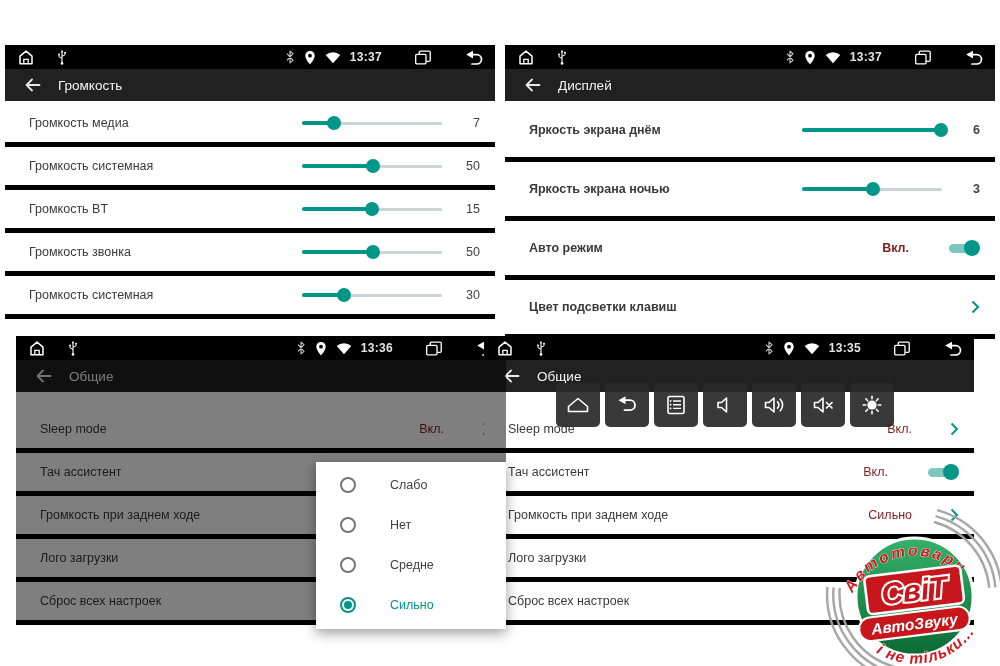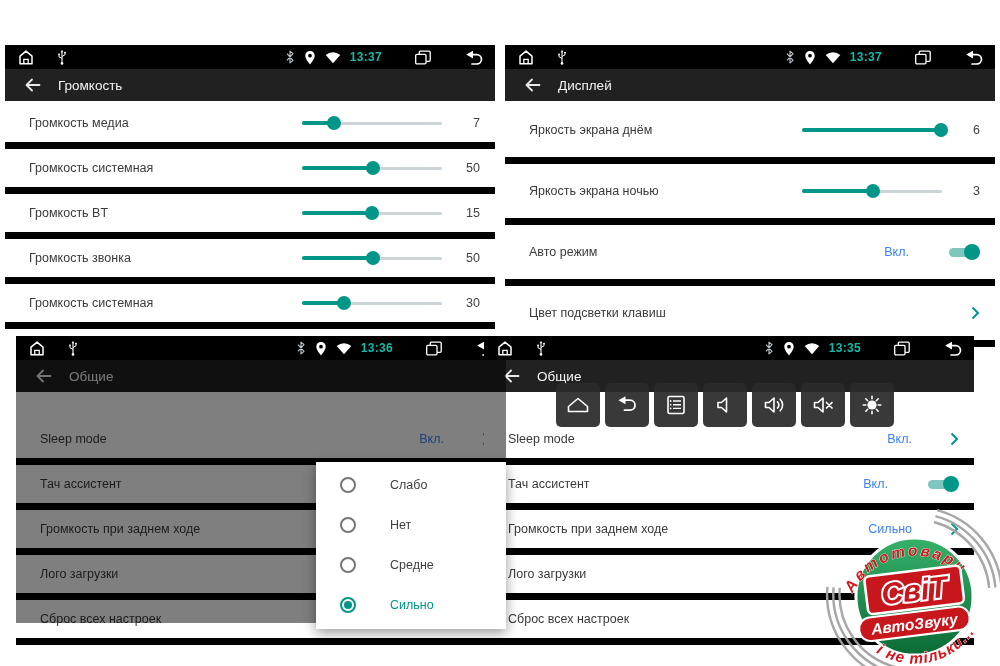--- a/index.html
+++ b/index.html
@@ -4,39 +4,39 @@
 <style>
   html,body{margin:0;padding:0;}
   body{width:1000px;height:666px;background:#fff;position:relative;overflow:hidden;
        font-family:"Liberation Sans",sans-serif;}
   .panel{position:absolute;width:490px;background:#fff;--accent:#009688;}
   
   .statusbar{height:24px;background:#000;display:flex;align-items:center;padding:0 12px;}
   .sb-left{display:flex;align-items:center;gap:22px;}
   .sb-right{margin-left:auto;display:flex;align-items:center;gap:9px;}
   .sb-gap{width:14px;}
-  .sb-time{color:#14b8a6;font-size:12px;font-weight:bold;letter-spacing:.3px;}
+  .sb-time{color:#e5e5e5;font-size:12px;font-weight:bold;letter-spacing:.3px;}
   
   .appbar{height:32px;background:#212121;color:#f5f5f5;display:flex;align-items:center;
           gap:17px;padding:0 12px 0 19px;font-size:13.5px;}
   
   .rows{background:#fff;}
   .row{height:38px;display:flex;align-items:center;padding:0 15px 0 24px;
-       border-bottom:7px solid #000000;font-size:12.5px;color:#3a3a3a;}
-  .row-lg{height:54px;}
+       border-bottom:5px solid #000000;font-size:12.5px;color:#3a3a3a;}
+  .row-lg{height:54px;font-weight:bold;}
   .row .label{flex:1;}
-  .pt3{padding-top:3px;} .pt2{padding-top:2px;} .pt6{padding-top:8px;margin-top:20px;}
+  .pt3{padding-top:3px;} .pt2{padding-top:2px;} .pt6{padding-top:18px;}
   
   .slider{width:140px;position:relative;height:14px;margin-right:8px;}
   .slider .track{position:absolute;top:6px;left:0;right:0;height:3px;background:#ccd4d7;border-radius:2px;}
   .slider .fill{position:absolute;top:5px;left:0;height:4px;background:var(--accent);border-radius:2px;}
   .slider .thumb{position:absolute;top:0;width:14px;height:14px;border-radius:50%;
                  background:var(--accent);transform:translateX(-50%);}
   .value{width:30px;text-align:right;color:#424242;}
-  .vtext{margin-right:38px;color:#3b82f6;}
+  .vtext{margin-right:38px;color:#7f1d1d;}
   
   .toggle{width:33px;height:18px;position:relative;flex:0 0 auto;}
   .toggle .tr{position:absolute;left:2px;right:2px;top:5px;height:9px;border-radius:5px;}
   .toggle .th{position:absolute;top:1px;width:16px;height:16px;border-radius:50%;}
   .toggle.on .tr{background:#7fc6bf;}
   .toggle.on .th{right:0;background:var(--accent);}
   .toggle.off .tr{background:#9e9e9e;}
   .toggle.off .th{left:0;background:#dedede;box-shadow:0 1px 2px rgba(0,0,0,.4);}
   .chev{color:var(--accent);flex:0 0 auto;}
   

